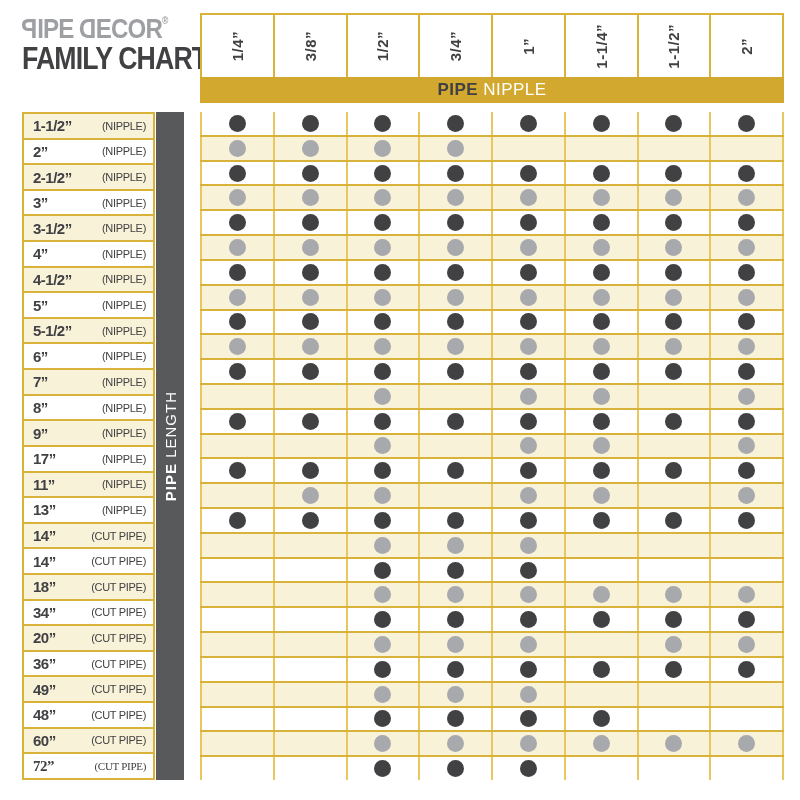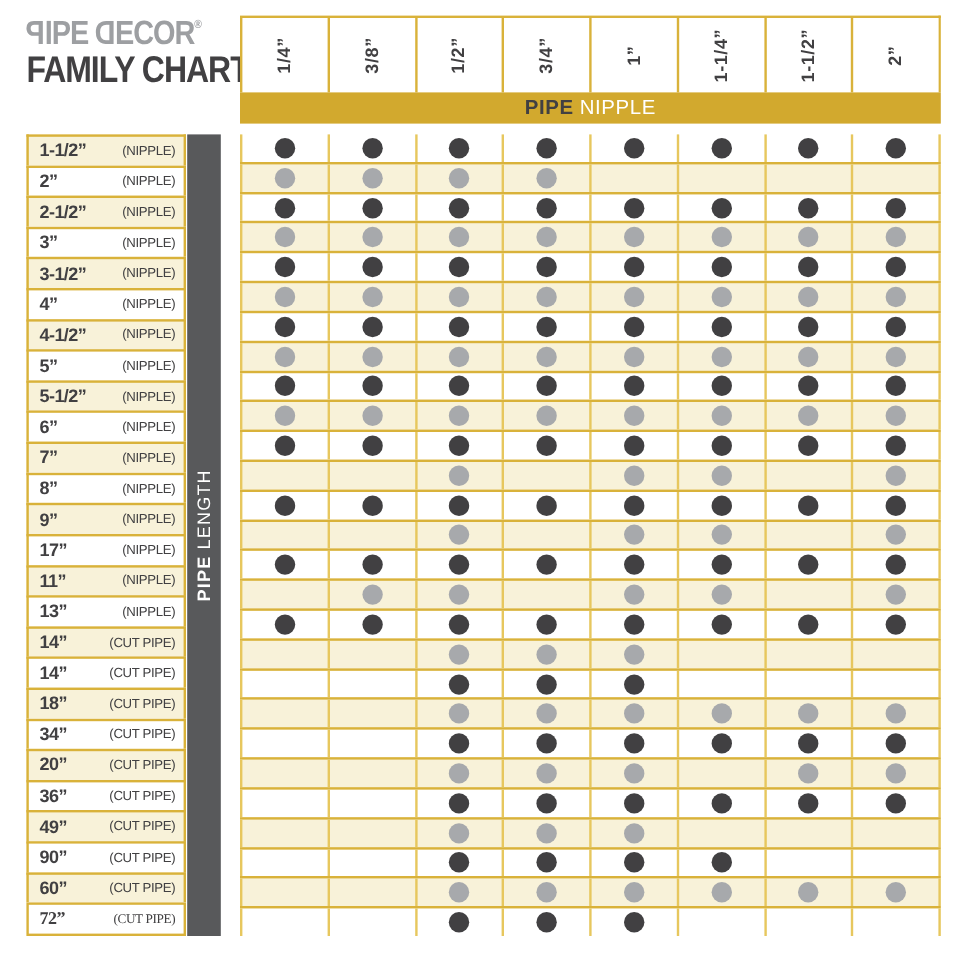--- a/index.html
+++ b/index.html
@@ -178,21 +178,21 @@
     </div>
     <div class="row-label-box">
       <span class="row-size">36”</span>
       <span class="row-cat">(CUT PIPE)</span>
     </div>
     <div class="row-label-box cream">
       <span class="row-size">49”</span>
       <span class="row-cat">(CUT PIPE)</span>
     </div>
     <div class="row-label-box">
-      <span class="row-size">90”</span>
+      <span class="row-size">48”</span>
       <span class="row-cat">(CUT PIPE)</span>
     </div>
     <div class="row-label-box cream">
       <span class="row-size">60”</span>
       <span class="row-cat">(CUT PIPE)</span>
     </div>
     <div class="row-label-box">
       <span class="row-size">72”</span>
       <span class="row-cat">(CUT PIPE)</span>
     </div>

